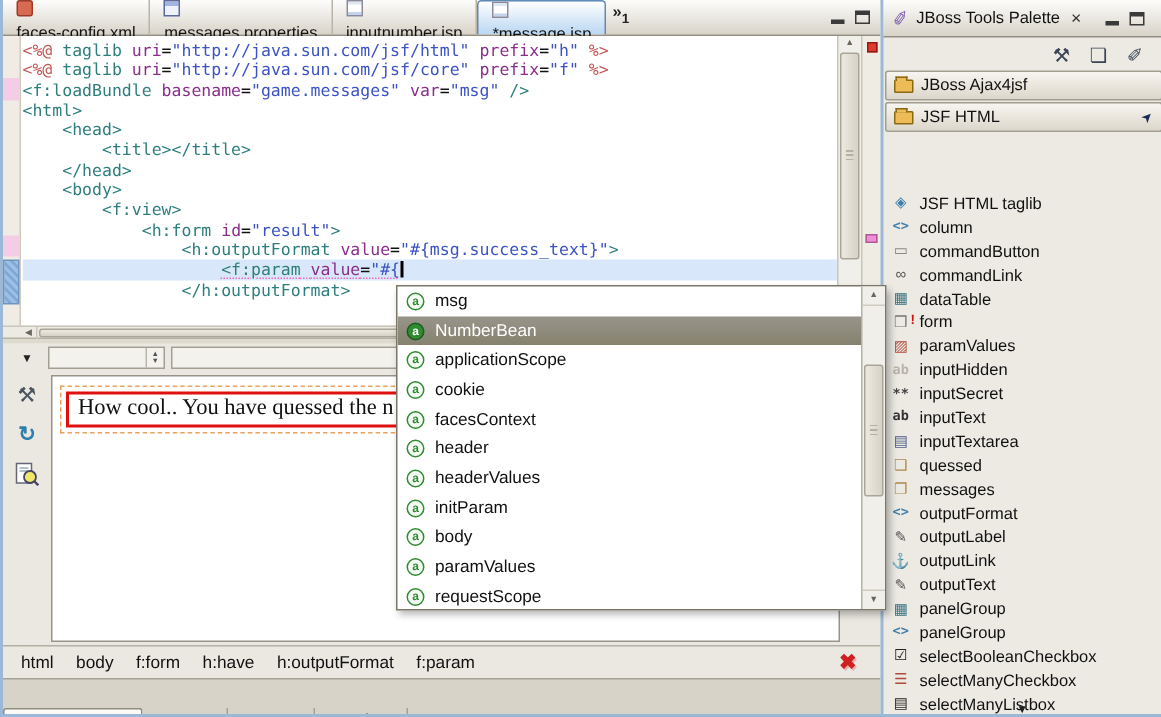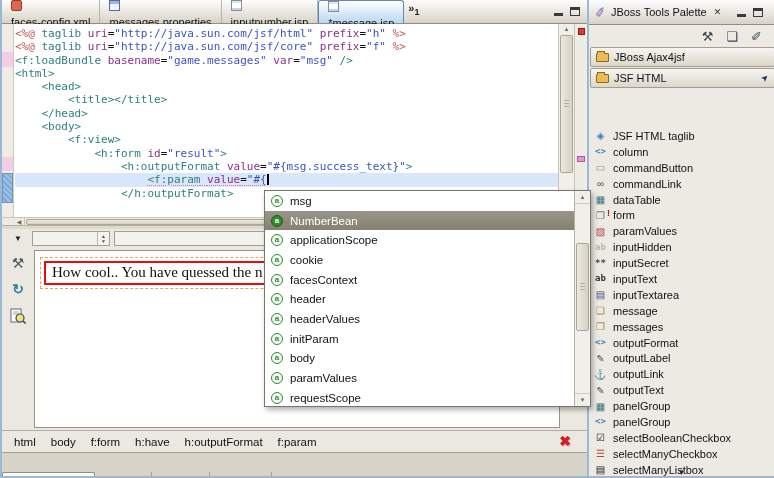--- a/index.html
+++ b/index.html
@@ -328,21 +328,21 @@
         <div class="pitem">
           <span class="pi mono" style="color: rgb(51, 51, 51);">ab</span>
           <span>inputText</span>
         </div>
         <div class="pitem">
           <span class="pi" style="color: rgb(74, 90, 138);">▤</span>
           <span>inputTextarea</span>
         </div>
         <div class="pitem">
           <span class="pi" style="color: rgb(176, 138, 74);">❏</span>
-          <span>message</span>
+          <span>quessed</span>
         </div>
         <div class="pitem">
           <span class="pi" style="color: rgb(176, 138, 74);">❐</span>
           <span>messages</span>
         </div>
         <div class="pitem">
           <span class="pi mono" style="color: rgb(63, 127, 173);">&lt;&gt;</span>
           <span>outputFormat</span>
         </div>
         <div class="pitem">

